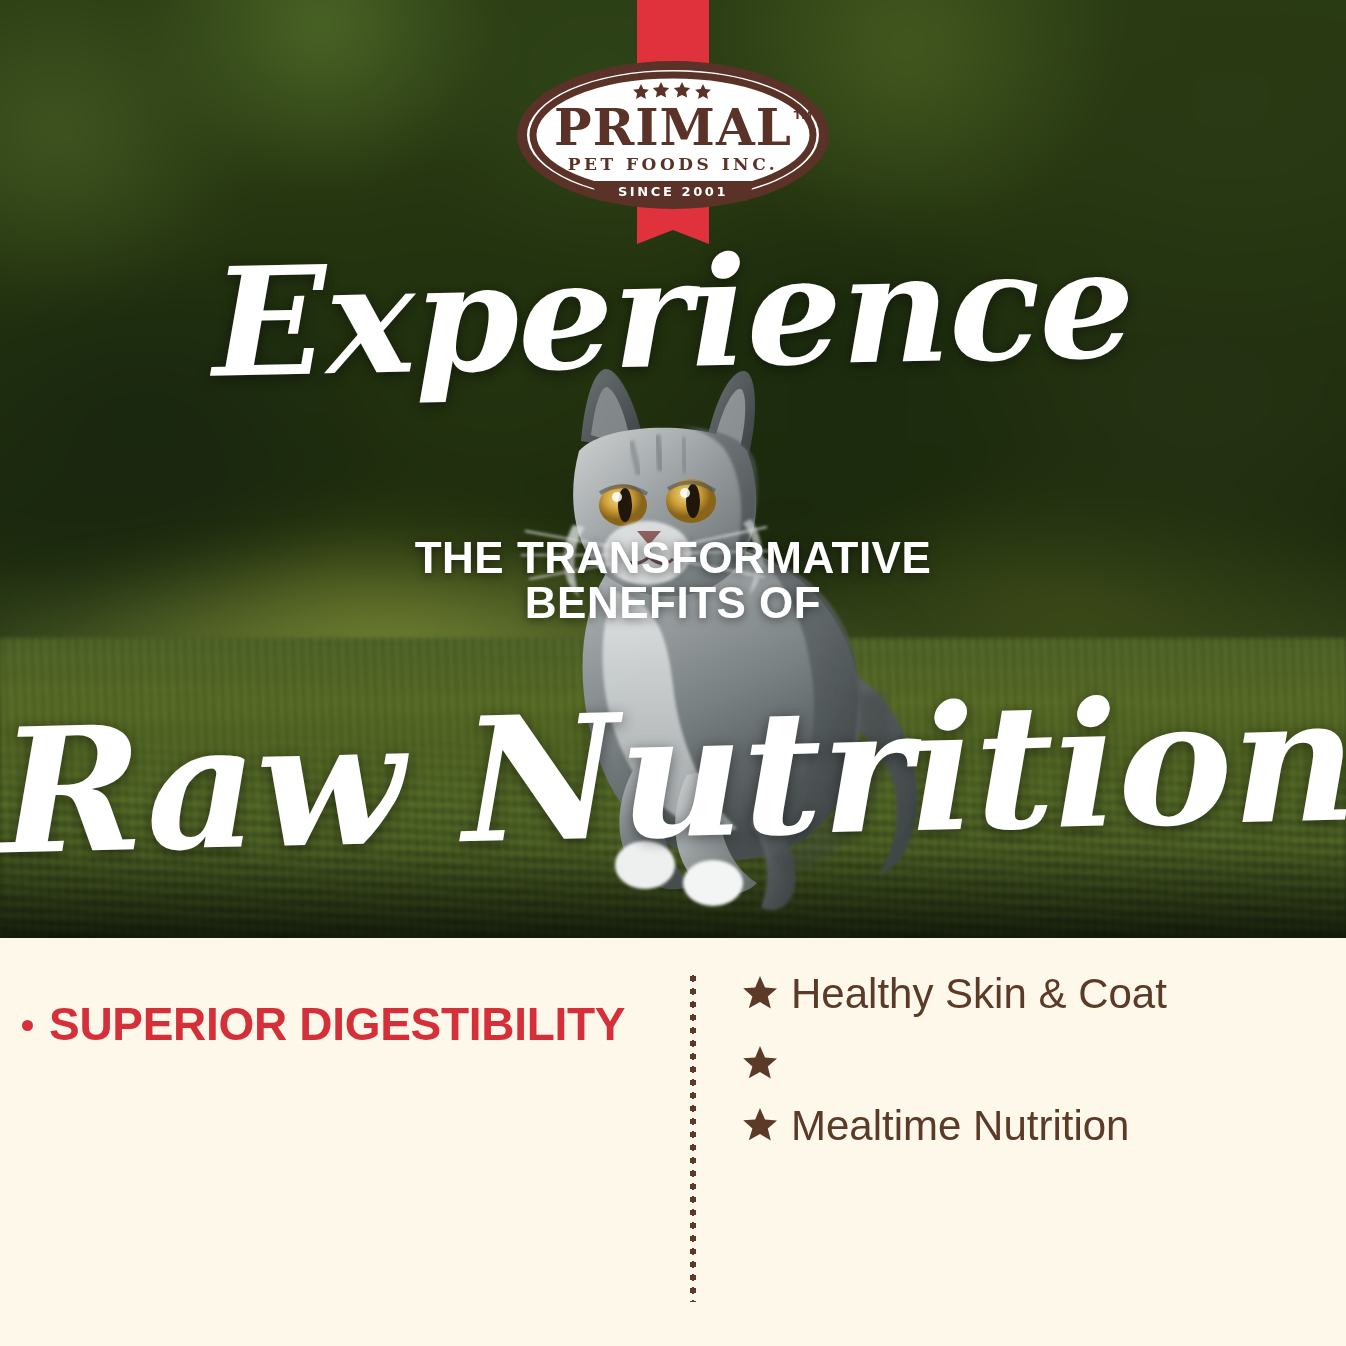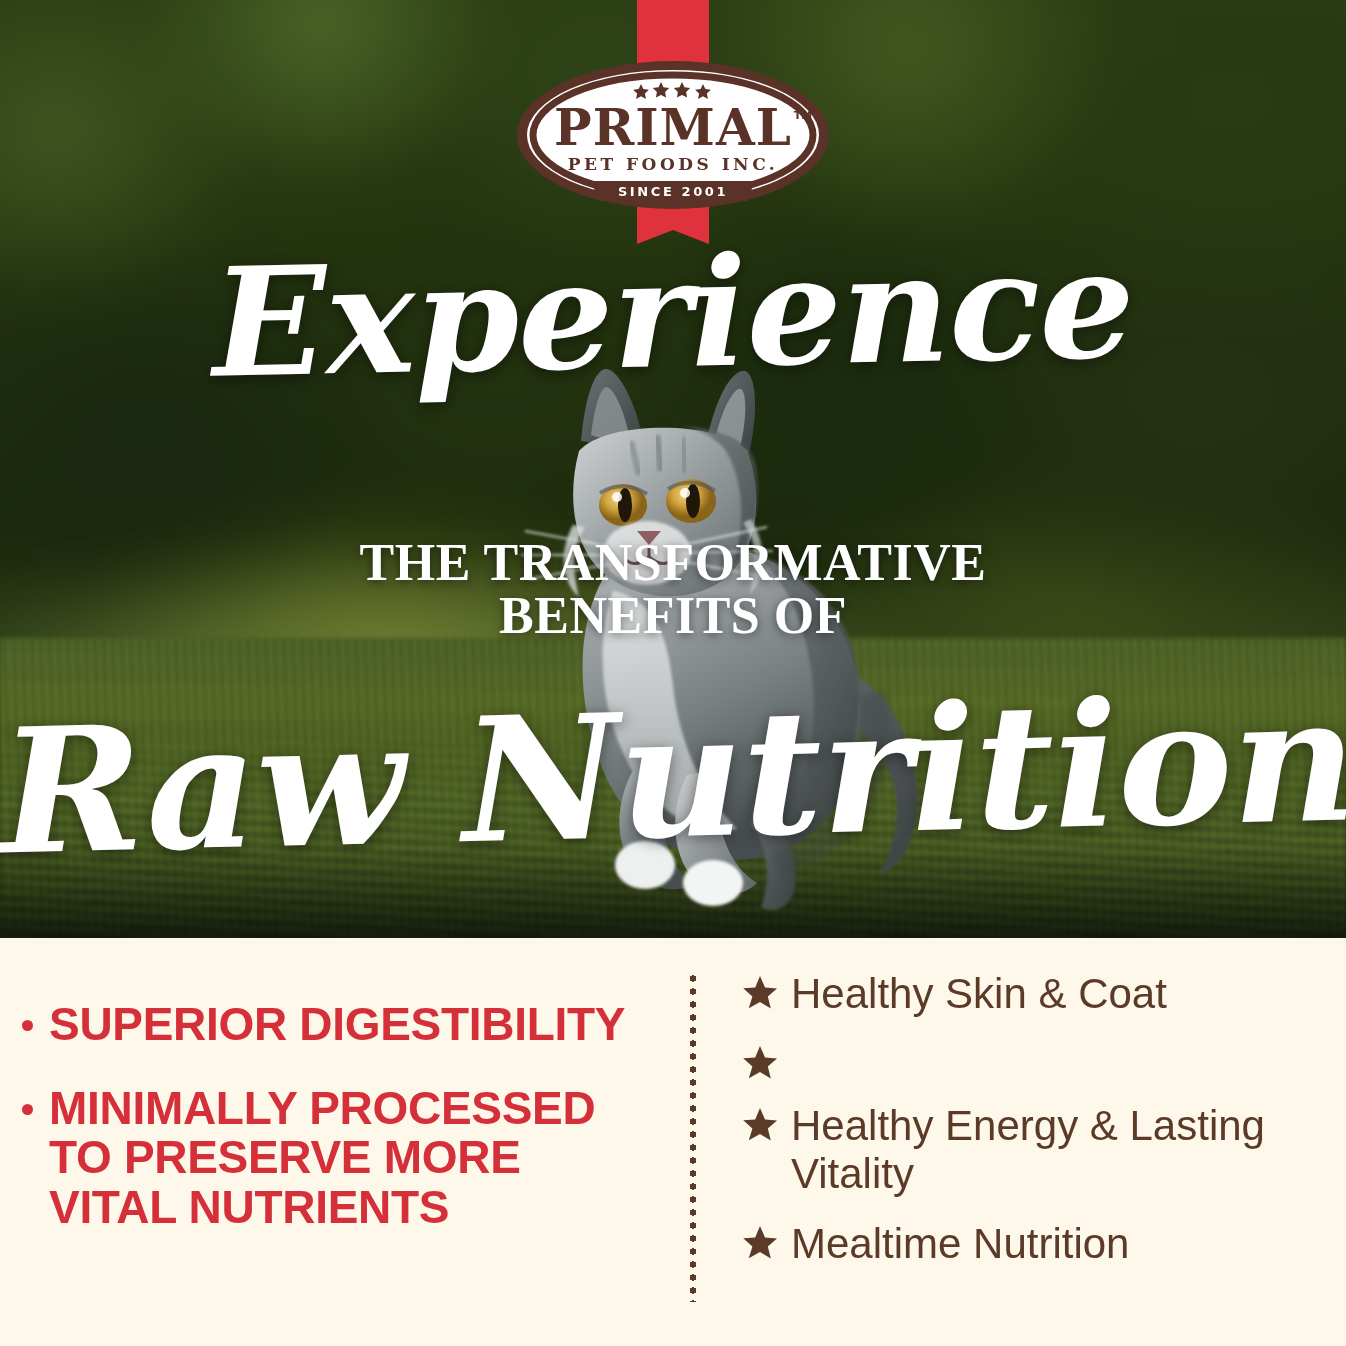--- a/index.html
+++ b/index.html
@@ -115,23 +115,23 @@
     font-size: 172px;
     line-height: 1;
     transform: rotate(-1.4deg);
   }
 
   .subhead {
     position: absolute;
     left: 0; right: 0; top: 536px;
     text-align: center;
     color: #FFFFFF;
-    font-family: Liberation Serif, serif;
+    font-family: Liberation Sans, sans-serif;
     font-weight: 700;
-    font-size: 52px;
+    font-size: 44px;
     line-height: 1.02;
     letter-spacing: .5px;
     text-shadow: 0 2px 10px rgba(0,0,0,.5);
   }
   .subhead span { display: block; }
 
   
   .panel {
     position: absolute;
     left: 0; top: 938px;
@@ -332,48 +332,38 @@
     <div class="script" id="script-rawnutrition">Raw Nutrition</div>
   </div>
 
   <div class="panel">
 
     <div class="panel-left">
       <div class="red-item">
         <span class="red-dot"></span>
         <span>SUPERIOR DIGESTIBILITY</span>
       </div>
-      <div class="red-item">
-        <span class="red-dot"></span>
-        <span>MINIMALLY PROCESSED TO PRESERVE MORE VITAL NUTRIENTS</span>
-      </div>
     </div>
 
     <div class="panel-right">
       <div class="divider-dots"></div>
 
       <div class="star-item">
         <svg class="star-glyph" width="36" height="36" viewBox="0 0 36 36">
           <path d="M18 2 L23 13.5 L35 14.6 L25.8 22.6 L28.8 34.5 L18 28 L6.8 34.2 L10.4 22.4 L1.2 14.2 L13.2 13.4 Z" fill="#5B3A27"></path>
         </svg>
         <span class="star-label">Healthy Skin &amp; Coat</span>
       </div>
 
       <div class="star-item">
         <svg class="star-glyph" width="36" height="36" viewBox="0 0 36 36">
           <path d="M18 2 L23 13.5 L35 14.6 L25.8 22.6 L28.8 34.5 L18 28 L6.8 34.2 L10.4 22.4 L1.2 14.2 L13.2 13.4 Z" fill="#5B3A27"></path>
         </svg>
       </div>
 
-      <div class="star-item">
-        <svg class="star-glyph" width="36" height="36" viewBox="0 0 36 36">
-          <path d="M18 2 L23 13.5 L35 14.6 L25.8 22.6 L28.8 34.5 L18 28 L6.8 34.2 L10.4 22.4 L1.2 14.2 L13.2 13.4 Z" fill="#5B3A27"></path>
-        </svg>
-        <span class="star-label">Healthy Energy &amp; Lasting Vitality</span>
-      </div>
 
       <div class="star-item">
         <svg class="star-glyph" width="36" height="36" viewBox="0 0 36 36">
           <path d="M18 2 L23 13.5 L35 14.6 L25.8 22.6 L28.8 34.5 L18 28 L6.8 34.2 L10.4 22.4 L1.2 14.2 L13.2 13.4 Z" fill="#5B3A27"></path>
         </svg>
         <span class="star-label">Mealtime Nutrition</span>
       </div>
     </div>
   </div>
 </div>

